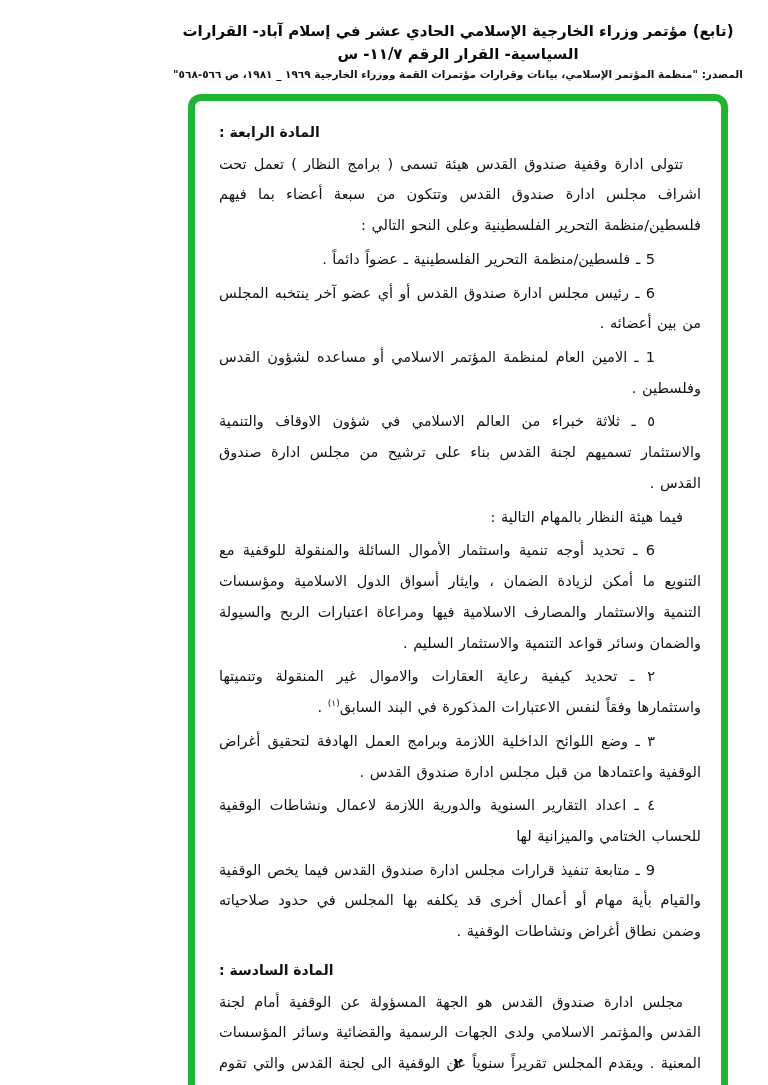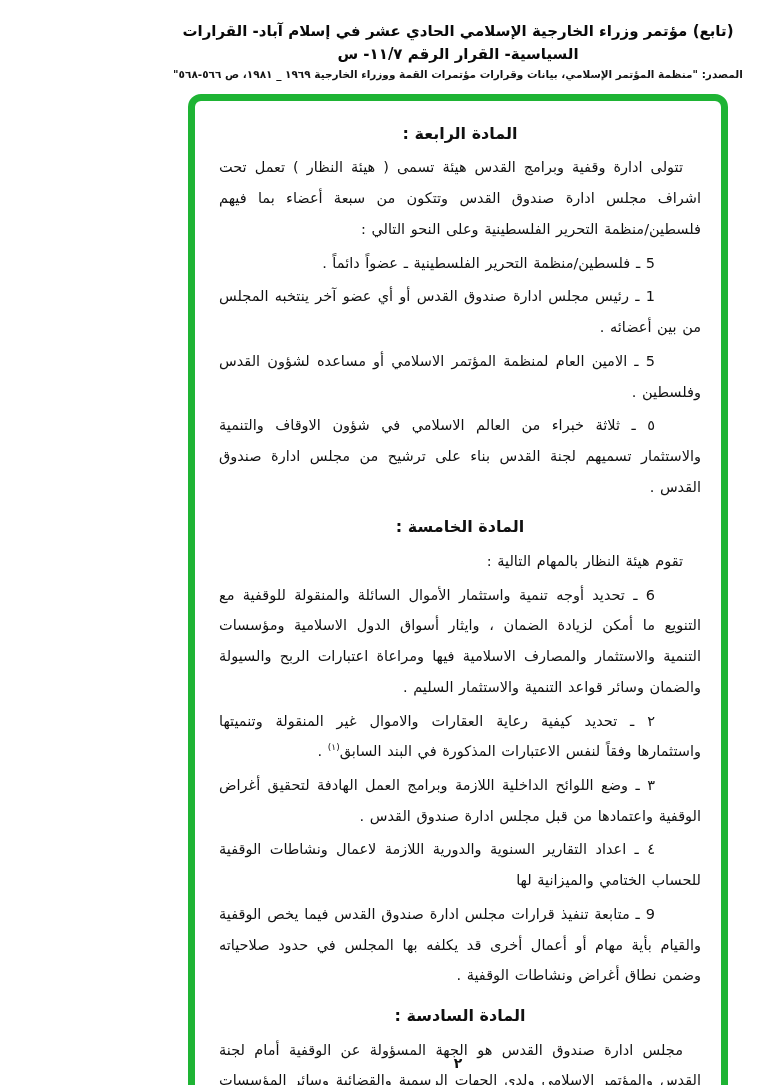--- a/index.html
+++ b/index.html
@@ -35,23 +35,23 @@
     margin:14px 40px 0 40px;
     border:7px solid #1eb434;
     border-radius:13px;
     padding:8px 20px 10px 24px;
     box-sizing:border-box;
     min-height:938px;
   }
   
   .article-heading{
     margin:10px 0 2px 0;
-    font-size:16px;
+    font-size:14px;
     font-weight:bold;
-    text-align:center;
+    text-align:left;
     line-height:1.9;
   }
   .para, .item{
     margin:3px 0;
     font-size:14.5px;
     line-height:2.12;
     text-align:justify;
     text-align-last:right;
     word-spacing:1px;
   }
@@ -78,30 +78,29 @@
 
   <div class="doc-header">
     <div class="h1">(تابع) مؤتمر وزراء الخارجية الإسلامي الحادي عشر في إسلام آباد- القرارات السياسية- القرار الرقم ١١/٧- س</div>
     <div class="h2">المصدر: "منظمة المؤتمر الإسلامي، بيانات وقرارات مؤتمرات القمة ووزراء الخارجية ١٩٦٩ _ ١٩٨١، ص ٥٦٦-٥٦٨"</div>
   </div>
 
   <div class="frame">
 
     <div class="section">
       <div class="article-heading">المادة الرابعة :</div>
-      <p class="para">تتولى ادارة وقفية وبرامج القدس هيئة تسمى ( هيئة النظار ) تعمل تحت اشراف مجلس ادارة صندوق القدس وتتكون من سبعة أعضاء بما فيهم فلسطين/منظمة التحرير الفلسطينية وعلى النحو التالي :</p>
+      <p class="para">تتولى ادارة وقفية صندوق القدس هيئة تسمى ( برامج النظار ) تعمل تحت اشراف مجلس ادارة صندوق القدس وتتكون من سبعة أعضاء بما فيهم فلسطين/منظمة التحرير الفلسطينية وعلى النحو التالي :</p>
       <p class="item">5 ـ فلسطين/منظمة التحرير الفلسطينية ـ عضواً دائماً .</p>
-      <p class="item">1 ـ رئيس مجلس ادارة صندوق القدس أو أي عضو آخر ينتخبه المجلس من بين أعضائه .</p>
-      <p class="item">5 ـ الامين العام لمنظمة المؤتمر الاسلامي أو مساعده لشؤون القدس وفلسطين .</p>
+      <p class="item">6 ـ رئيس مجلس ادارة صندوق القدس أو أي عضو آخر ينتخبه المجلس من بين أعضائه .</p>
+      <p class="item">1 ـ الامين العام لمنظمة المؤتمر الاسلامي أو مساعده لشؤون القدس وفلسطين .</p>
       <p class="item">٥ ـ ثلاثة خبراء من العالم الاسلامي في شؤون الاوقاف والتنمية والاستثمار تسميهم لجنة القدس بناء على ترشيح من مجلس ادارة صندوق القدس .</p>
     </div>
 
     <div class="section">
-      <div class="article-heading">المادة الخامسة :</div>
-      <p class="para">تقوم هيئة النظار بالمهام التالية :</p>
+      <p class="para">فيما هيئة النظار بالمهام التالية :</p>
       <p class="item">6 ـ تحديد أوجه تنمية واستثمار الأموال السائلة والمنقولة للوقفية مع التنويع ما أمكن لزيادة الضمان ، وايثار أسواق الدول الاسلامية ومؤسسات التنمية والاستثمار والمصارف الاسلامية فيها ومراعاة اعتبارات الربح والسيولة والضمان وسائر قواعد التنمية والاستثمار السليم .</p>
       <p class="item"><span>٢ ـ تحديد كيفية رعاية العقارات والاموال غير المنقولة وتنميتها واستثمارها وفقاً لنفس الاعتبارات المذكورة في البند السابق</span><sup class="fn">(١)</sup><span> .</span></p>
       <p class="item">٣ ـ وضع اللوائح الداخلية اللازمة وبرامج العمل الهادفة لتحقيق أغراض الوقفية واعتمادها من قبل مجلس ادارة صندوق القدس .</p>
       <p class="item">٤ ـ اعداد التقارير السنوية والدورية اللازمة لاعمال ونشاطات الوقفية للحساب الختامي والميزانية لها</p>
       <p class="item">9 ـ متابعة تنفيذ  قرارات مجلس ادارة صندوق القدس فيما يخص الوقفية والقيام بأية مهام أو أعمال أخرى قد يكلفه بها المجلس في حدود صلاحياته وضمن نطاق أغراض ونشاطات الوقفية .</p>
     </div>
 
     <div class="section">
       <div class="article-heading">المادة السادسة :</div>
       <p class="para">مجلس ادارة صندوق القدس هو الجهة المسؤولة عن الوقفية أمام لجنة القدس والمؤتمر الاسلامي ولدى الجهات الرسمية والقضائية وسائر المؤسسات المعنية . ويقدم المجلس تقريراً سنوياً عن الوقفية الى لجنة القدس والتي تقوم بدورها برفعه الى مؤتمر وزراء الخارجية الاسلامي .</p>

